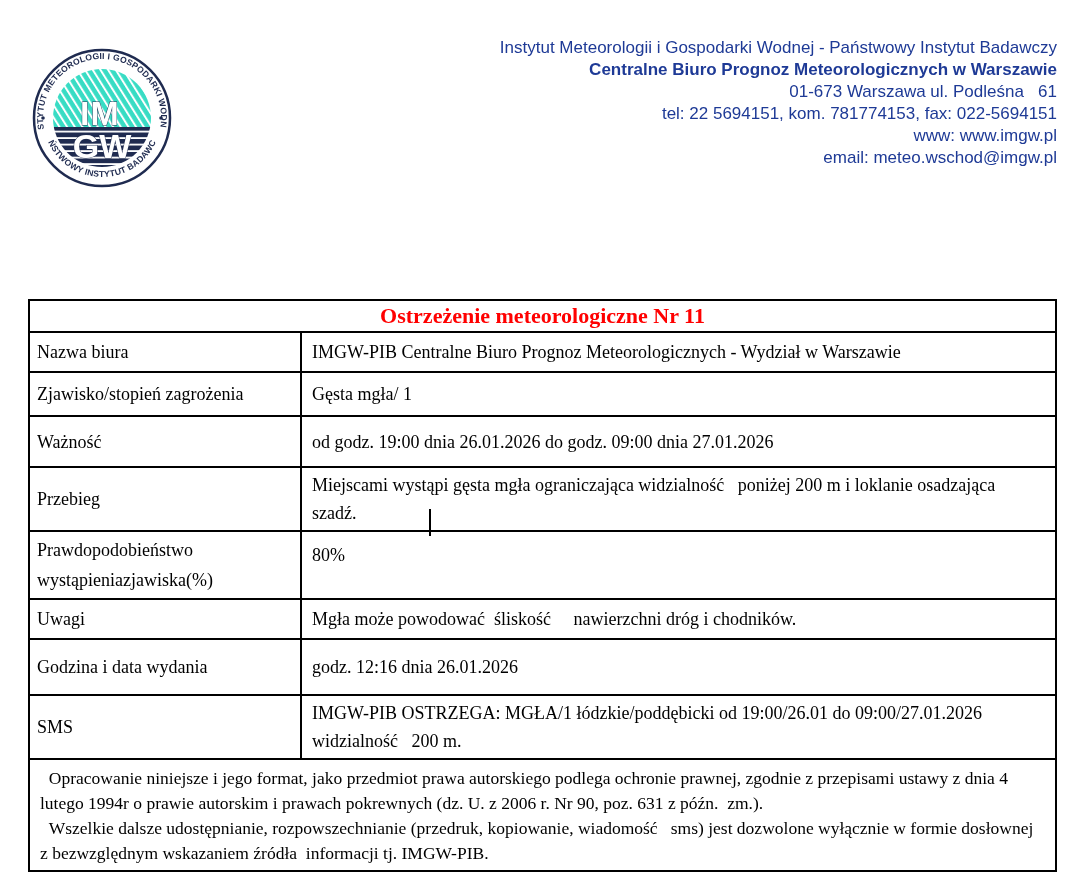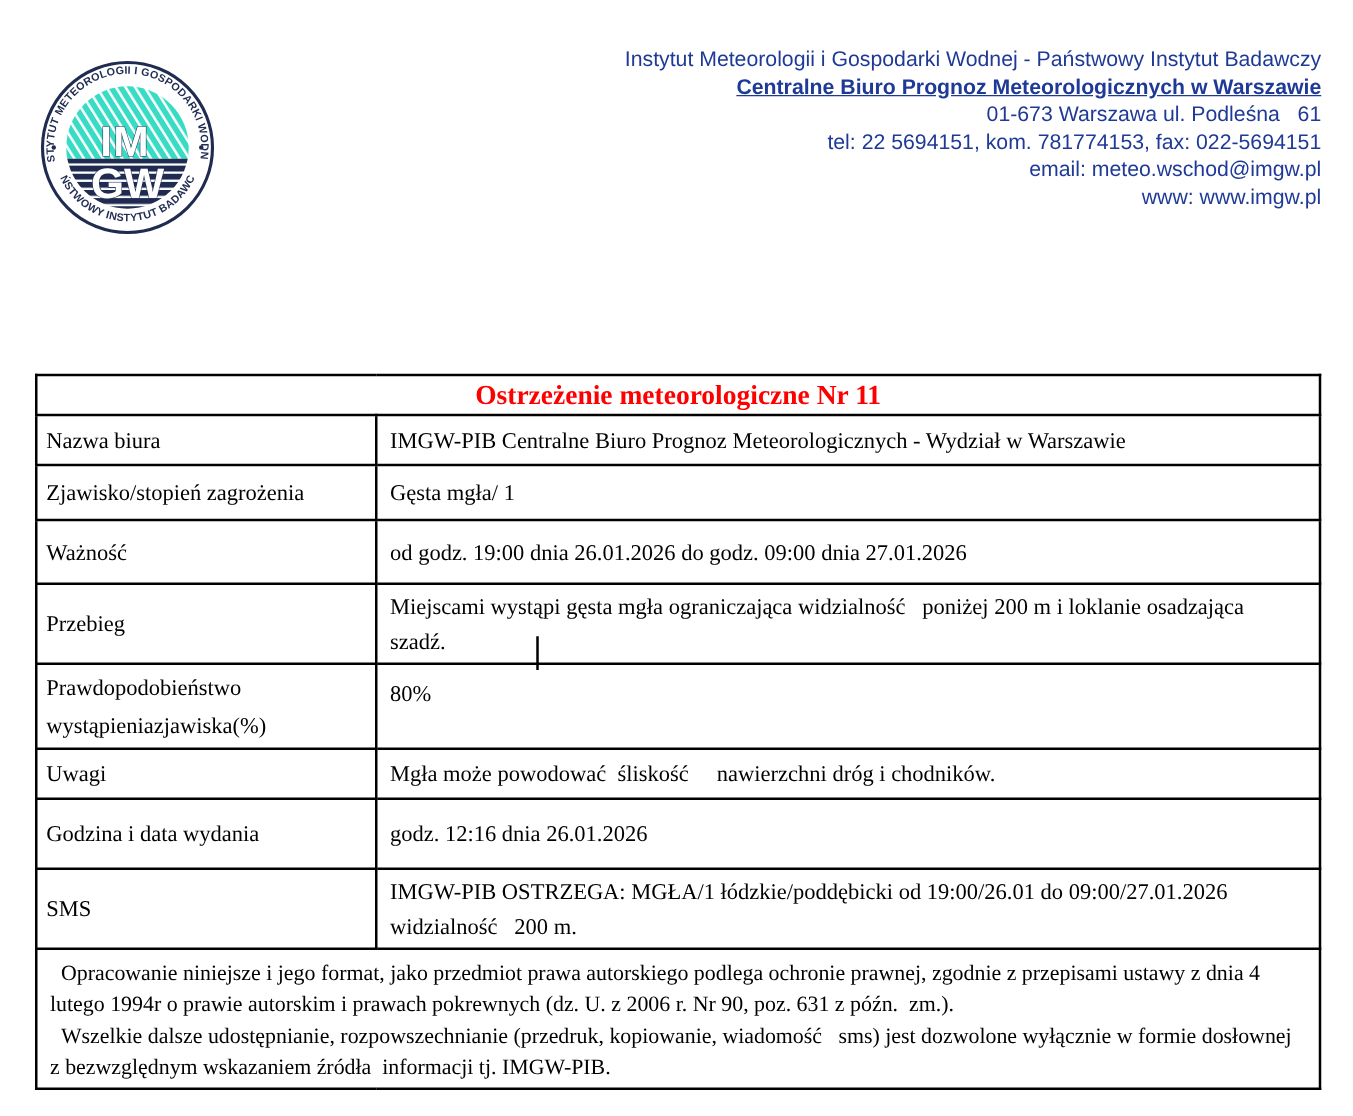--- a/index.html
+++ b/index.html
@@ -7,21 +7,21 @@
     position:relative;width:1082px;height:893px;background:#ffffff;
     font-family:"Liberation Serif",serif;color:#000;overflow:hidden;
   }
   
   .contact{
     position:absolute;top:37px;right:25px;text-align:right;
     font-family:"Liberation Sans",sans-serif;font-size:17px;line-height:22px;
     color:#1e3a96;
   }
   .contact .line{white-space:pre;margin-left:12px;}
-  .contact .bold{font-weight:bold;text-decoration:underline;}
+  .contact .bold{font-weight:bold;}
   .logo-wrap{position:absolute;left:32px;top:48px;width:140px;height:140px;}
   
   table.warning{
     position:absolute;left:28px;top:299px;width:1029px;
     border-collapse:collapse;table-layout:fixed;font-size:18px;
   }
   table.warning td{border:2px solid #000;overflow:hidden;}
   td.title-cell{
     text-align:center;vertical-align:middle;font-weight:bold;font-size:22px;
     color:#ff0000;padding:2px 4px;
@@ -80,22 +80,22 @@
       <text x="68" y="77" text-anchor="middle" font-family="Liberation Sans, sans-serif" font-weight="bold" font-size="34" fill="#ffffff" stroke="#1f2b50" stroke-width="0.9" letter-spacing="1" style="paint-order:stroke">IM</text>
       <text x="70" y="110" text-anchor="middle" font-family="Liberation Sans, sans-serif" font-weight="bold" font-size="34" fill="#ffffff" stroke="#1f2b50" stroke-width="0.9" letter-spacing="0" style="paint-order:stroke">GW</text>
     </svg>
   </div>
 
   <div class="contact">
     <div class="line">Instytut Meteorologii i Gospodarki Wodnej - Państwowy Instytut Badawczy</div>
     <div class="line bold">Centralne Biuro Prognoz Meteorologicznych w Warszawie</div>
     <div class="line">01-673 Warszawa ul. Podleśna   61</div>
     <div class="line">tel: 22 5694151, kom. 781774153, fax: 022-5694151</div>
+    <div class="line">www: www.imgw.pl</div>
     <div class="line">email: meteo.wschod@imgw.pl</div>
-    <div class="line">www: www.imgw.pl</div>
   </div>
 
   <table class="warning">
     <colgroup>
         <col style="width:272px">
         <col>
       </colgroup>
     <tbody>
         <tr style="height:28px">
       <td colspan="2" class="title-cell">Ostrzeżenie meteorologiczne Nr 11</td>

